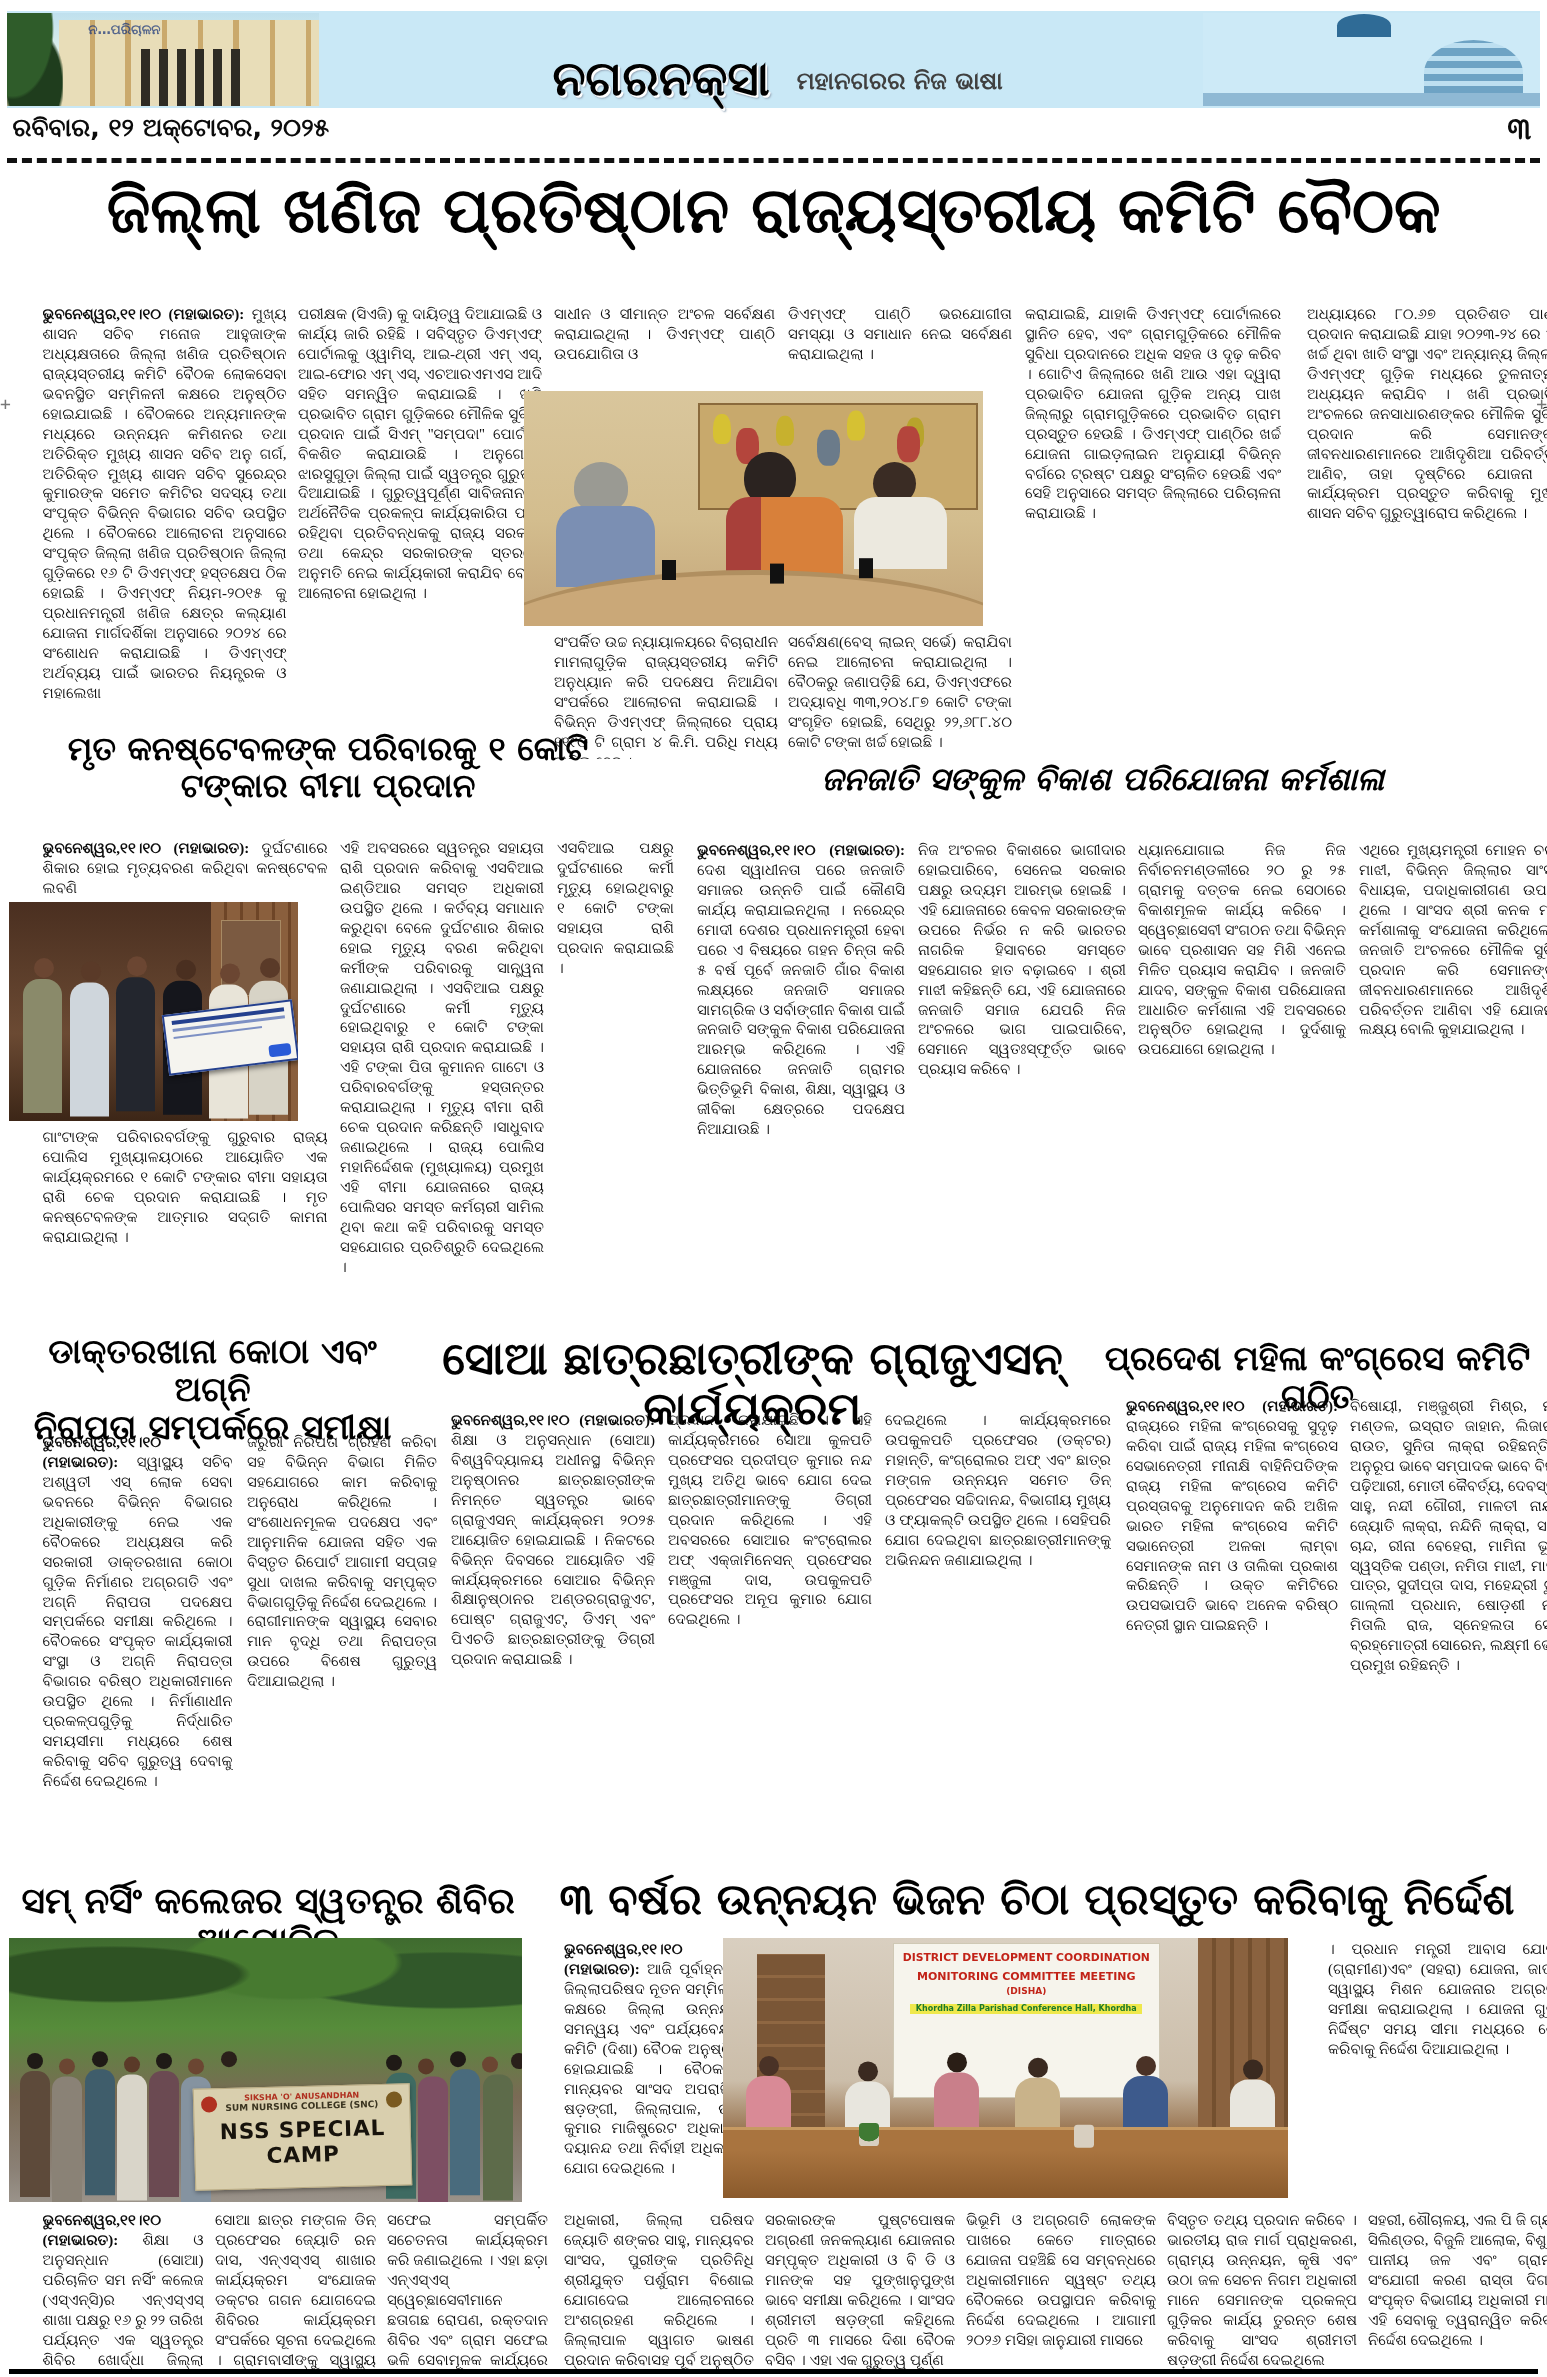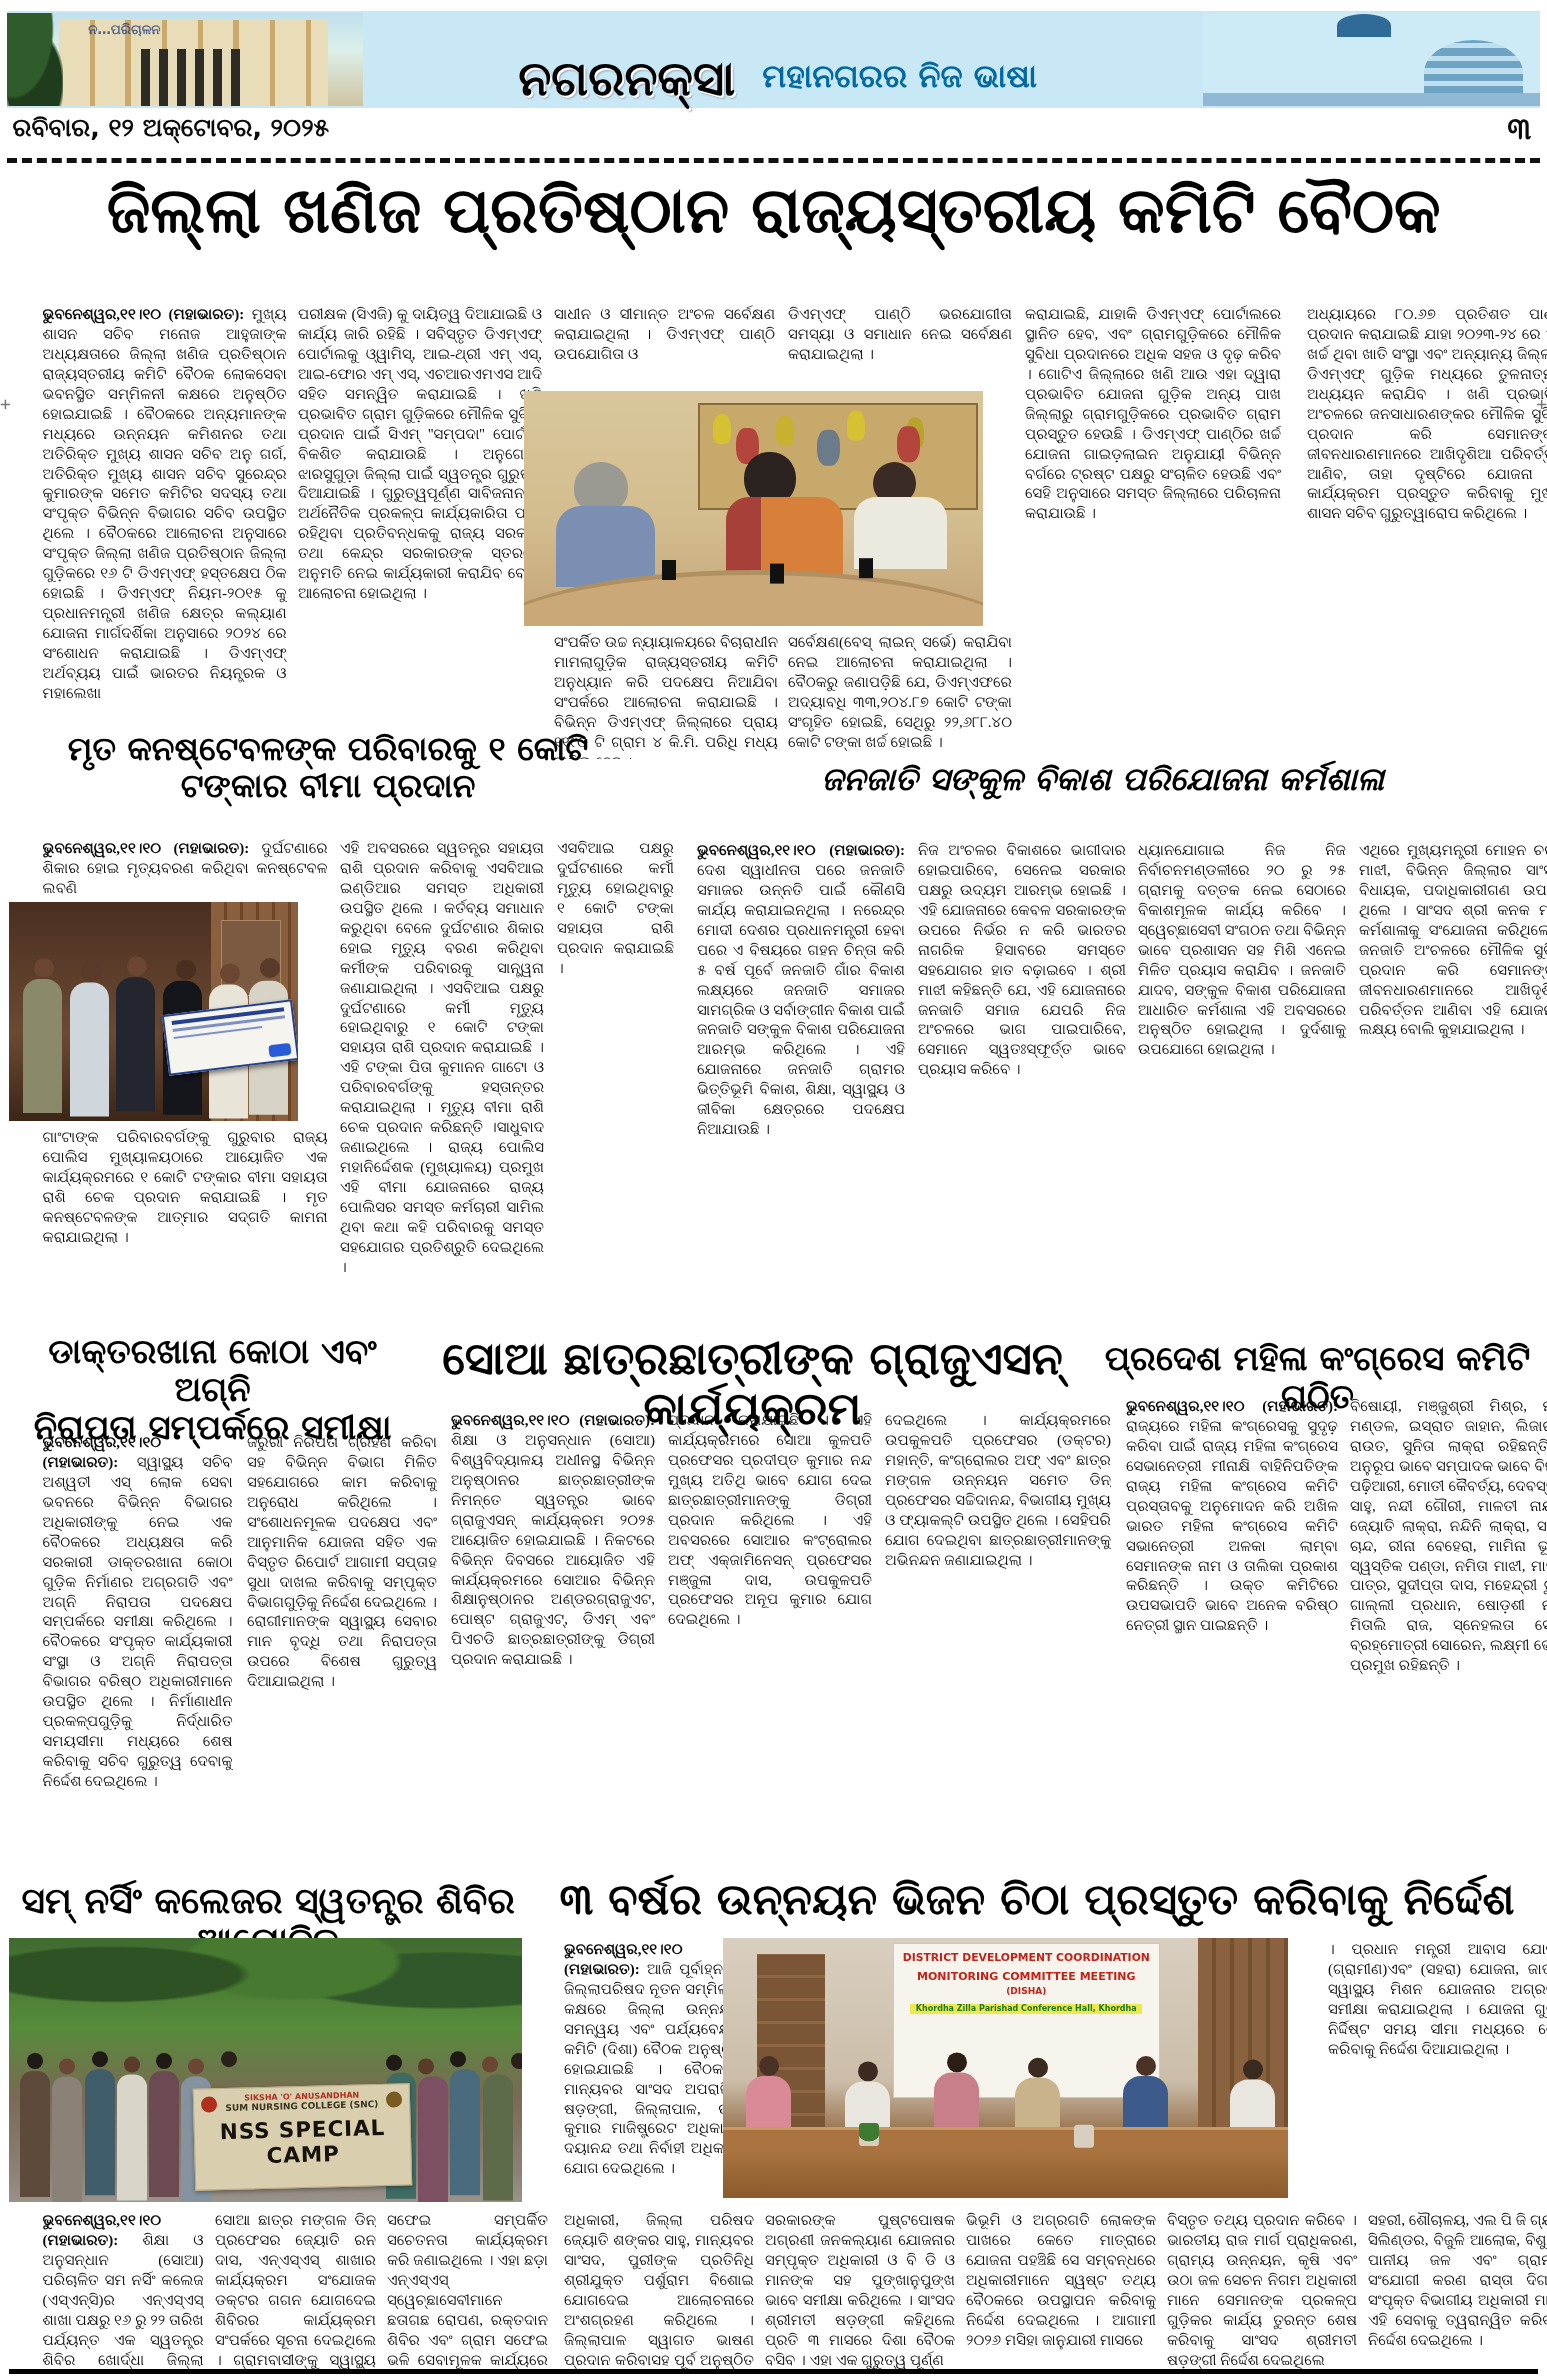--- a/index.html
+++ b/index.html
@@ -16,38 +16,38 @@
   .sm{display:block;}
   .cropmark{position:absolute;color:#777;font-size:18px;font-family:"DejaVu Sans Mono",monospace;}
 </style>
 </head>
 <body>
 
 <div id="page">
 
   <div class="abs" style="left:7.2px;top:10.8px;width:1533px;height:97px;background:#c9e8f6;">
 
-    <div class="abs photo" style="left:0;top:1.8px;width:356px;height:93px;background:linear-gradient(180deg,#bfe0ee 0%,#dcefe9 40%,#cfc4a2 100%);">
+    <div class="abs photo" style="left:0;top:1.8px;width:312px;height:93px;background:linear-gradient(180deg,#bfe0ee 0%,#dcefe9 40%,#cfc4a2 100%);">
       <div class="abs" style="left:52px;top:7.2px;width:269px;height:86px;background:repeating-linear-gradient(90deg,#e8ddb8 0 30.5px,#caa96c 30.5px 36px),linear-gradient(#efe6c8,#d8c79a);"></div>
       <div class="abs" style="left:134px;top:36px;width:99px;height:57px;background:repeating-linear-gradient(90deg,#2e2b24 0 9px,#e7dcba 9px 18px);"></div>
       <div class="abs" style="left:-16px;top:-5.4px;width:72px;height:108px;background:radial-gradient(ellipse at 30% 20%,#2f5c2a 0 55%,transparent 58%),radial-gradient(ellipse at 60% 70%,#1f3d1d 0 45%,transparent 50%);"></div>
       <div class="abs" style="left:81px;top:9px;width:152px;height:23px;color:#16337a;font-size:13.4px;font-weight:bold;font-family:'DejaVu Sans',sans-serif;opacity:.7;">ନ…ପରିଚାଳନ</div>
     </div>
 
     <div class="abs photo" style="right:0;top:1.8px;width:337px;height:93px;background:#cdeaf7;">
       <div class="abs" style="left:27px;top:23px;width:81px;height:70px;background:conic-gradient(from 180deg at 50% 0,transparent 0 40%,#5b8fb4 40% 60%,transparent 60%);"></div>
       <div class="abs" style="left:108px;top:5.4px;width:108px;height:88px;background:conic-gradient(from 180deg at 50% 0,transparent 0 42%,#3f7aa6 42% 58%,transparent 58%);"></div>
       <div class="abs" style="left:134px;top:1.8px;width:54px;height:23px;background:#2f6b96;border-radius:50% 50% 0 0;"></div>
       <div class="abs" style="left:221px;top:27px;width:99px;height:66px;background:repeating-linear-gradient(0deg,#6ea3c4 0 7.2px,#bddff0 7.2px 12.6px);border-radius:50% 50% 0 0;"></div>
       <div class="abs" style="left:0;bottom:0;width:100%;height:12.6px;background:#8fb9d4;"></div>
     </div>
 
     <div class="abs" style="left:359px;right:351px;top:0;height:93px;display:flex;align-items:flex-end;justify-content:center;gap:27px;">
       <span style="font-family:'DejaVu Sans',sans-serif;font-weight:900;font-size:48px;line-height:1;color:#000;text-shadow:1.8px 1.8px 0 #ffffff,2.7px 2.7px 1.8px #9ab;padding-bottom:1.8px;">ନଗରନକ୍ସା</span>
-      <span style="font-family:'DejaVu Sans',sans-serif;font-weight:800;font-size:32px;color:#0369a1;padding-bottom:9px;">ମହାନଗରର ନିଜ ଭାଷା</span>
+      <span style="font-family:'DejaVu Sans',sans-serif;font-weight:800;font-size:24px;color:#404040;padding-bottom:9px;">ମହାନଗରର ନିଜ ଭାଷା</span>
     </div>
   </div>
 
   <div class="abs" style="left:12.6px;top:113px;width:1524px;height:38px;">
     <span style="font-family:'DejaVu Sans',sans-serif;font-weight:bold;font-size:25px;">ରବିବାର, ୧୨ ଅକ୍ଟୋବର, ୨୦୨୫</span>
     <span style="position:absolute;right:5.4px;top:-1.8px;font-family:'DejaVu Sans',sans-serif;font-weight:bold;font-size:30.5px;">୩</span>
   </div>
   <div class="abs" style="left:7.2px;top:158px;width:1533px;border-top:5.4px dashed #111;"></div>
 
   <div class="abs h" style="left:12.6px;top:176px;width:1522px;font-size:63px;">ଜିଲ୍ଲା ଖଣିଜ ପ୍ରତିଷ୍ଠାନ ରାଜ୍ୟସ୍ତରୀୟ କମିଟି ବୈଠକ</div>

